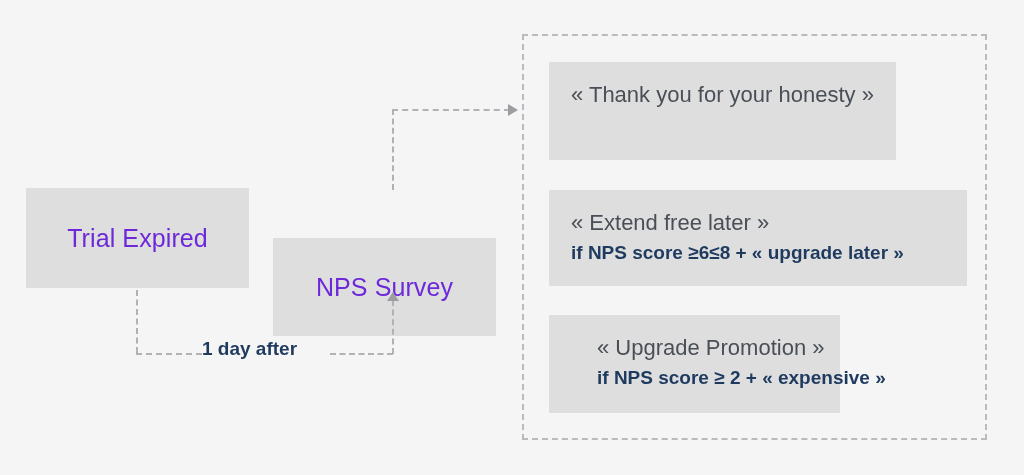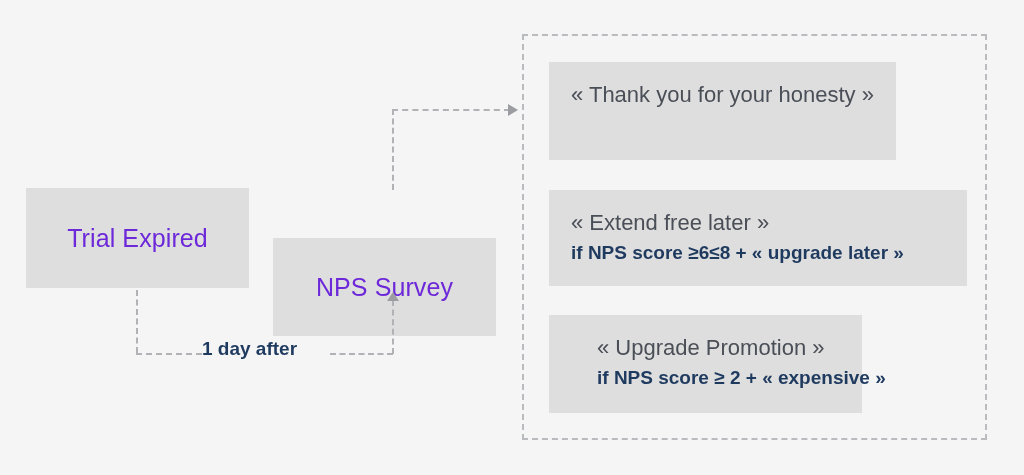--- a/index.html
+++ b/index.html
@@ -46,21 +46,21 @@
 
   
   .outcome {
     position: absolute;
     background: #dedede;
     box-sizing: border-box;
     padding: 18px 0 0 22px;
   }
   #outcome-0 { left: 549px; top: 62px;  width: 347px; height: 98px; }
   #outcome-1 { left: 549px; top: 190px; width: 418px; height: 96px; }
-  #outcome-2 { left: 549px; top: 315px; width: 313px; height: 98px; padding-left: 48px; }
+  #outcome-2 { left: 549px; top: 315px; width: 291px; height: 98px; padding-left: 48px; }
 
   .outcome-title {
     color: #4a4f57;
     font-size: 22px;
     font-weight: 400;
     line-height: 30px;
     white-space: nowrap;
   }
   .outcome-condition {
     color: #1f3a5f;

